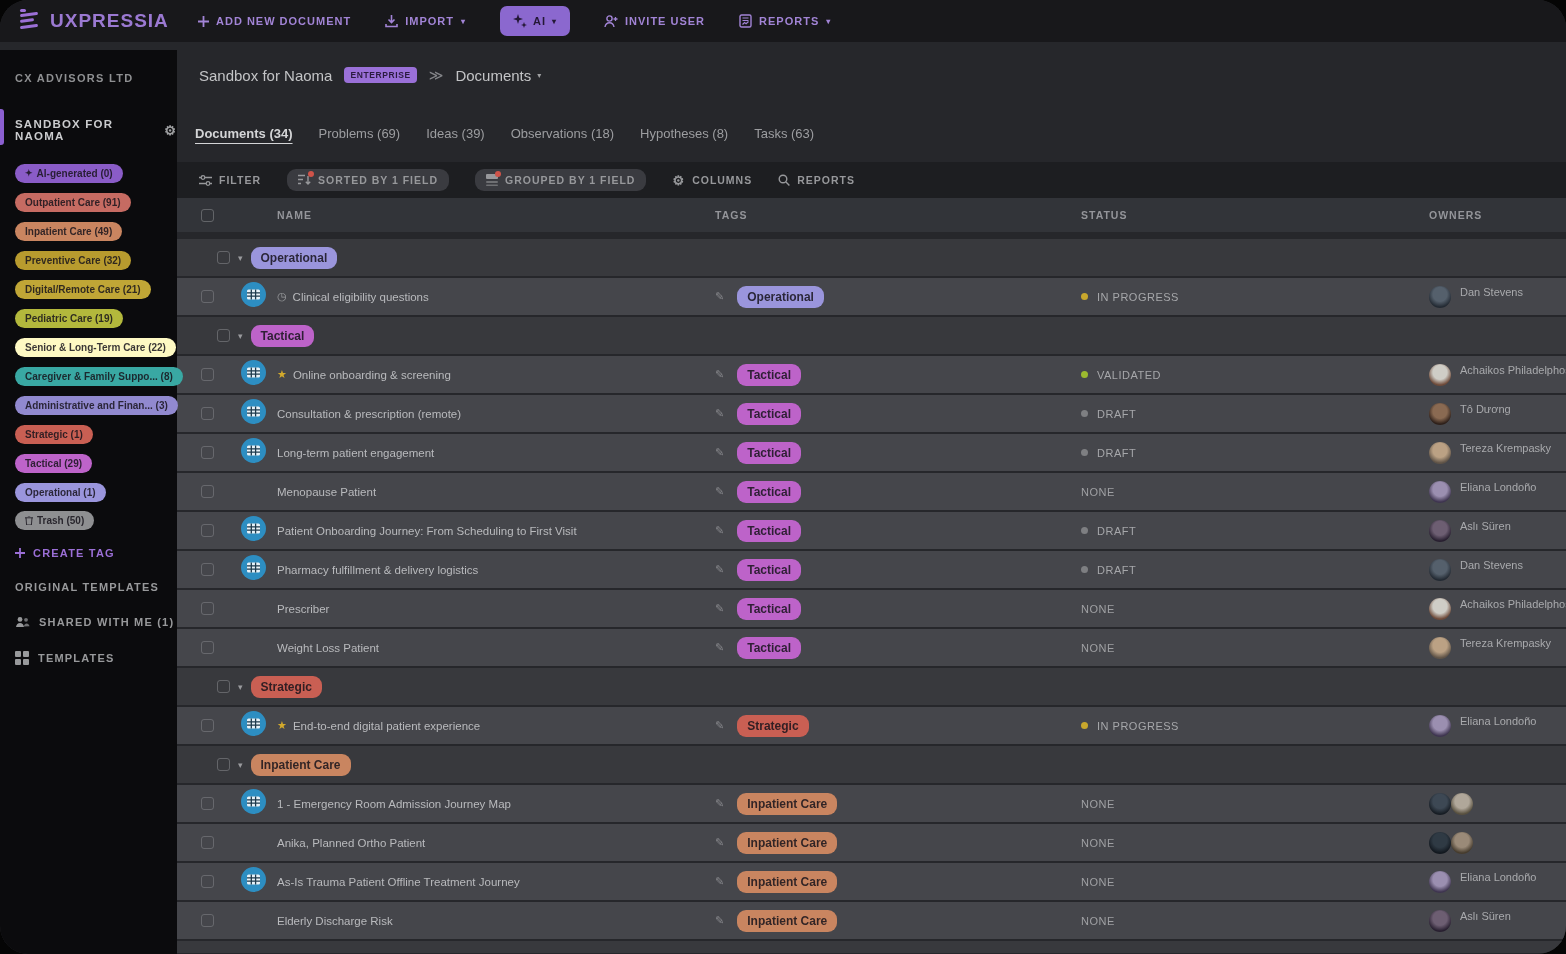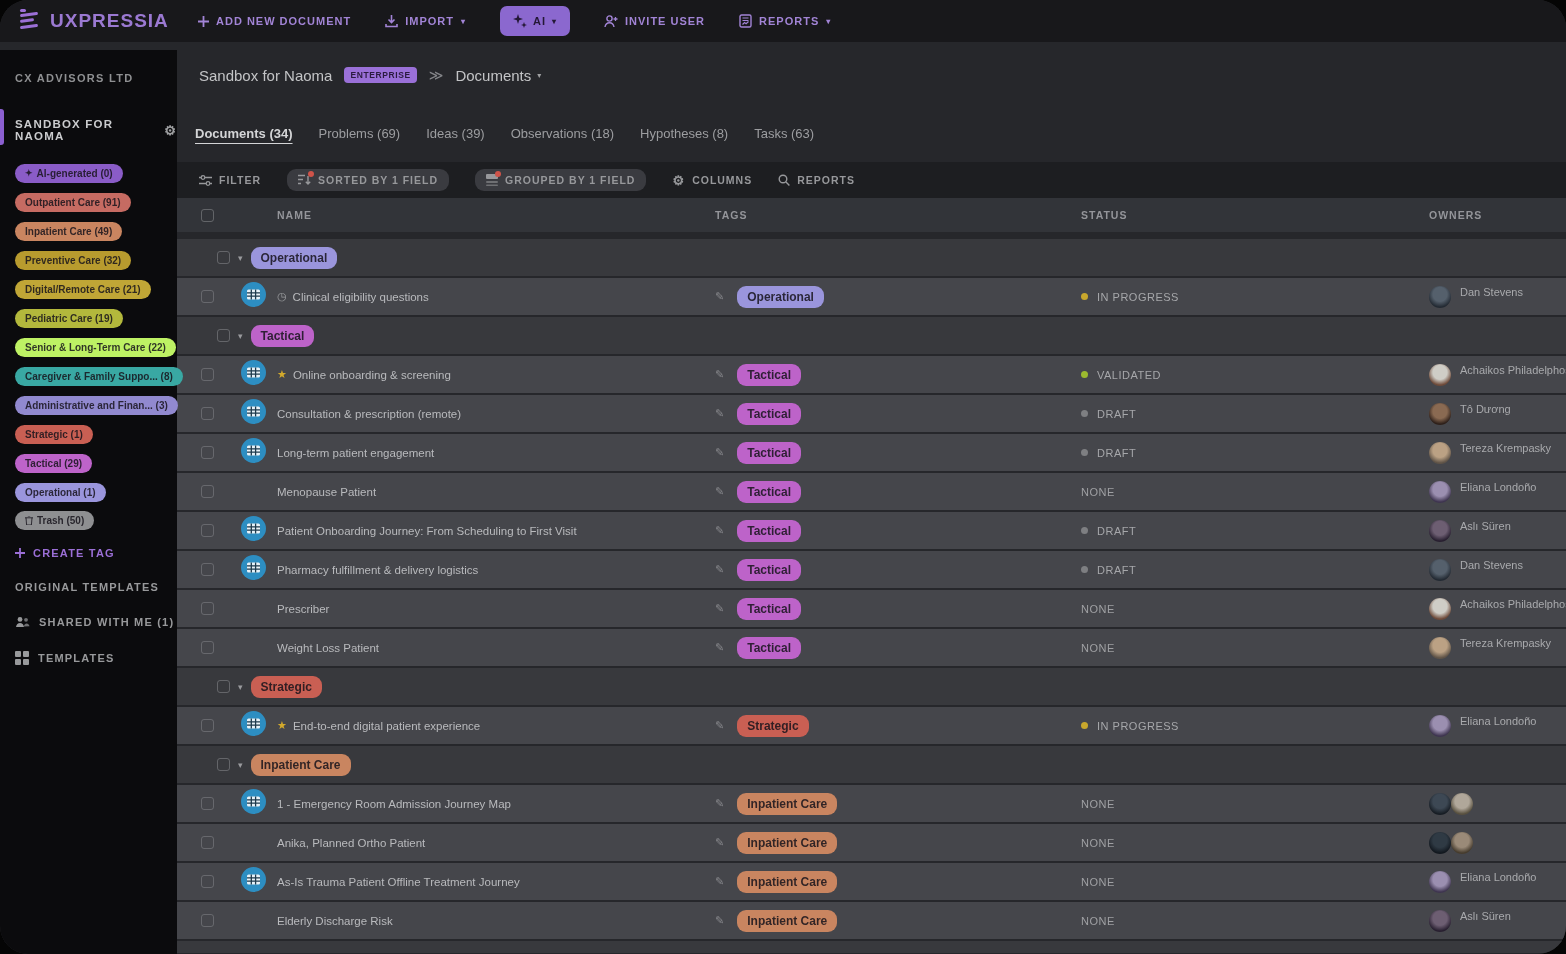--- a/index.html
+++ b/index.html
@@ -153,21 +153,21 @@
         </div><br><div class="side-pill" style="background: rgb(198, 107, 98);">
           <span>Outpatient Care (91)</span>
         </div><br><div class="side-pill" style="background: rgb(201, 133, 96);">
           <span>Inpatient Care (49)</span>
         </div><br><div class="side-pill" style="background: rgb(184, 155, 46);">
           <span>Preventive Care (32)</span>
         </div><br><div class="side-pill" style="background: rgb(192, 166, 54);">
           <span>Digital/Remote Care (21)</span>
         </div><br><div class="side-pill" style="background: rgb(179, 184, 60);">
           <span>Pediatric Care (19)</span>
-        </div><br><div class="side-pill" style="background: #bef264;">
+        </div><br><div class="side-pill" style="background: #fef9c3;">
           <span>Senior &amp; Long-Term Care (22)</span>
         </div><br><div class="side-pill" style="background: rgb(57, 168, 163);">
           <span>Caregiver &amp; Family Suppo... (8)</span>
         </div><br><div class="side-pill" style="background: rgb(145, 137, 207);">
           <span>Administrative and Finan... (3)</span>
         </div><br><div class="side-pill" style="background: rgb(201, 95, 83); align-items: flex-end;">
           <span>Strategic (1)</span>
         </div><br><div class="side-pill" style="background: rgb(189, 99, 201);">
           <span>Tactical (29)</span>
         </div><br><div class="side-pill" style="background: rgb(154, 149, 220);">

